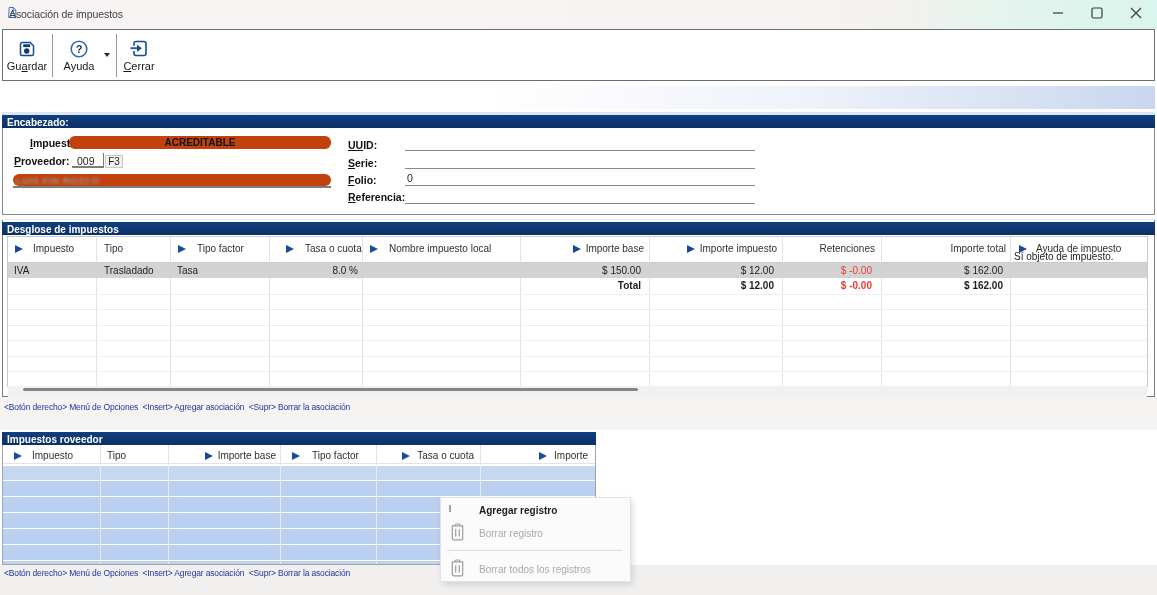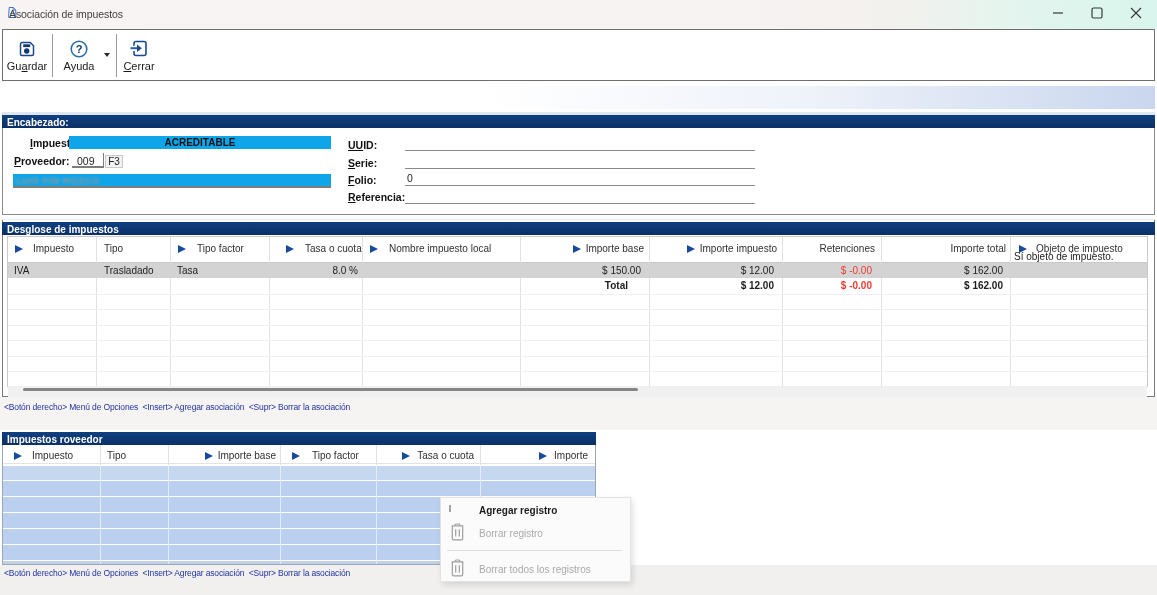--- a/index.html
+++ b/index.html
@@ -21,21 +21,21 @@
 
 #gstrip { left:2px; top:86px; width:1153px; height:23px;
   background:linear-gradient(90deg,#ffffff 0%,#ffffff 42%,#eef2fa 70%,#dce5f4 85%,#c9d6ee 100%); }
 
 
 .navybar { background:linear-gradient(180deg,#104080 0%,#0b3066 100%); color:#ffffff; font-size:10px; font-weight:bold; }
 .navybar span { position:absolute; left:5px; top:2px; }
 #encab { left:2px; top:112px; width:1153px; height:103px; border:1px solid #8a8a8a; border-top:none; background:#fff; }
 #encabbar { left:2px; top:115px; width:1153px; height:13px; }
 .lbl { font-size:10.5px; font-weight:bold; color:#111; }
-.grayfield { background:#0ea5e9; }
+.grayfield { background:#c2410c;border-radius:6px; }
 .uline { border-bottom:1px solid #8a8a8a; }
 
 
 #desg { left:2px; top:220px; width:1153px; height:177px; border:1px solid #7a7a7a; border-top:none; background:#fff; }
 #desgbar { left:2px; top:222px; width:1153px; height:13px; }
 .th { font-size:10px; color:#303030; }
 .td { font-size:10px; color:#1c1c1c; }
 .tri { width:0; height:0; border-left:8px solid #174a9a; border-top:4.5px solid transparent; border-bottom:4.5px solid transparent; }
 .vline { background:#e2e2e2; width:1px; }
 .hline { background:#efefef; height:1px; }
@@ -136,21 +136,21 @@
 <div class="abs th" style="left:305px;top:243px">Tasa o cuota</div>
 <div class="abs tri" style="left:370px;top:245px"></div>
 <div class="abs th" style="left:389px;top:243px">Nombre impuesto local</div>
 <div class="abs tri" style="left:573px;top:245px"></div>
 <div class="abs th" style="left:520px;top:243px;width:124px;text-align:right">Importe base</div>
 <div class="abs tri" style="left:687px;top:245px"></div>
 <div class="abs th" style="left:649px;top:243px;width:128px;text-align:right">Importe impuesto</div>
 <div class="abs th" style="left:782px;top:243px;width:93px;text-align:right">Retenciones</div>
 <div class="abs th" style="left:881px;top:243px;width:125px;text-align:right">Importe total</div>
 <div class="abs tri" style="left:1019px;top:245px"></div>
-<div class="abs th" style="left:1036px;top:243px">Objeto de impuesto</div>
+<div class="abs th" style="left:1036px;top:243px">Ayuda de impuesto</div>
 <div class="abs" style="left:8px;top:262px;width:1139px;height:1px;background:#c9c9c9"></div>
 
 <div class="abs vline" style="left:96px;top:237px;height:149px"></div>
 <div class="abs vline" style="left:170px;top:237px;height:149px"></div>
 <div class="abs vline" style="left:269px;top:237px;height:149px"></div>
 <div class="abs vline" style="left:362px;top:237px;height:149px"></div>
 <div class="abs vline" style="left:520px;top:237px;height:149px"></div>
 <div class="abs vline" style="left:649px;top:237px;height:149px"></div>
 <div class="abs vline" style="left:782px;top:237px;height:149px"></div>
 <div class="abs vline" style="left:881px;top:237px;height:149px"></div>
@@ -160,21 +160,21 @@
 <div class="abs td" style="left:14px;top:265px">IVA</div>
 <div class="abs td" style="left:104px;top:265px">Trasladado</div>
 <div class="abs td" style="left:177px;top:265px">Tasa</div>
 <div class="abs td" style="left:269px;top:265px;width:89px;text-align:right">8.0 %</div>
 <div class="abs td" style="left:520px;top:265px;width:121px;text-align:right">$ 150.00</div>
 <div class="abs td" style="left:649px;top:265px;width:125px;text-align:right">$ 12.00</div>
 <div class="abs td red" style="left:782px;top:265px;width:90px;text-align:right">$ -0.00</div>
 <div class="abs td" style="left:881px;top:265px;width:122px;text-align:right">$ 162.00</div>
 <div class="abs td" style="left:1014px;top:251px">Sí objeto de impuesto.</div>
 
-<div class="abs td b" style="left:520px;top:280px;width:108px;text-align:right">Total</div>
+<div class="abs td b" style="left:520px;top:280px;width:121px;text-align:right">Total</div>
 <div class="abs td b" style="left:649px;top:280px;width:125px;text-align:right">$ 12.00</div>
 <div class="abs td red b" style="left:782px;top:280px;width:90px;text-align:right">$ -0.00</div>
 <div class="abs td b" style="left:881px;top:280px;width:122px;text-align:right">$ 162.00</div>
 
 <div class="abs hline" style="left:8px;top:294px;width:1139px"></div>
 <div class="abs hline" style="left:8px;top:309px;width:1139px"></div>
 <div class="abs hline" style="left:8px;top:325px;width:1139px"></div>
 <div class="abs hline" style="left:8px;top:340px;width:1139px"></div>
 <div class="abs hline" style="left:8px;top:356px;width:1139px"></div>
 <div class="abs hline" style="left:8px;top:371px;width:1139px"></div>

